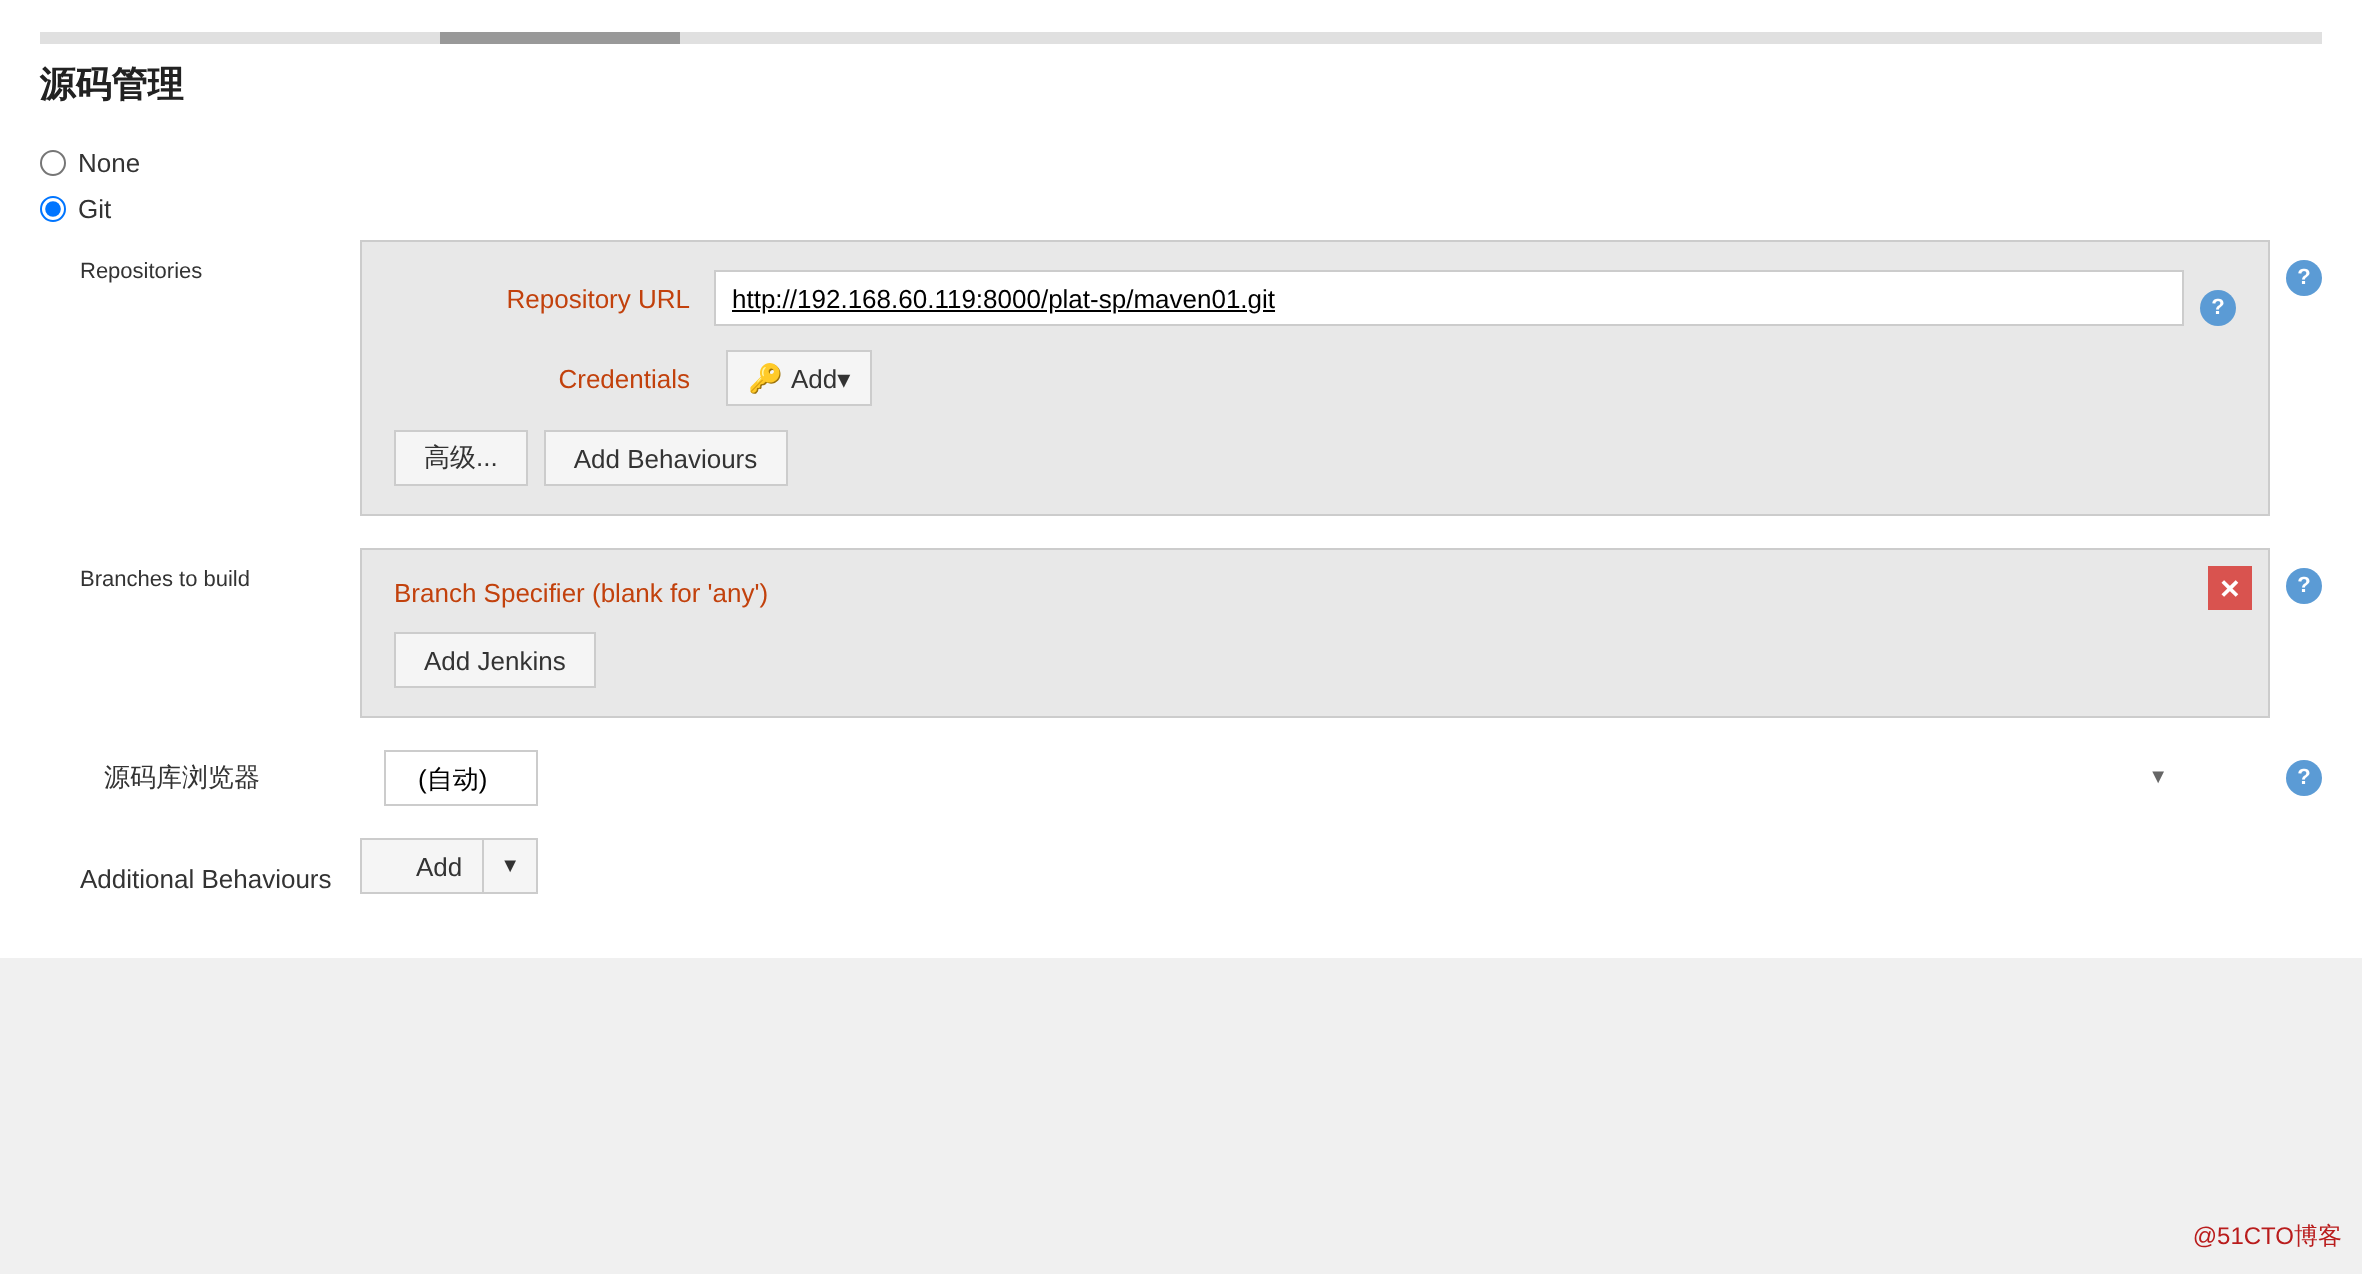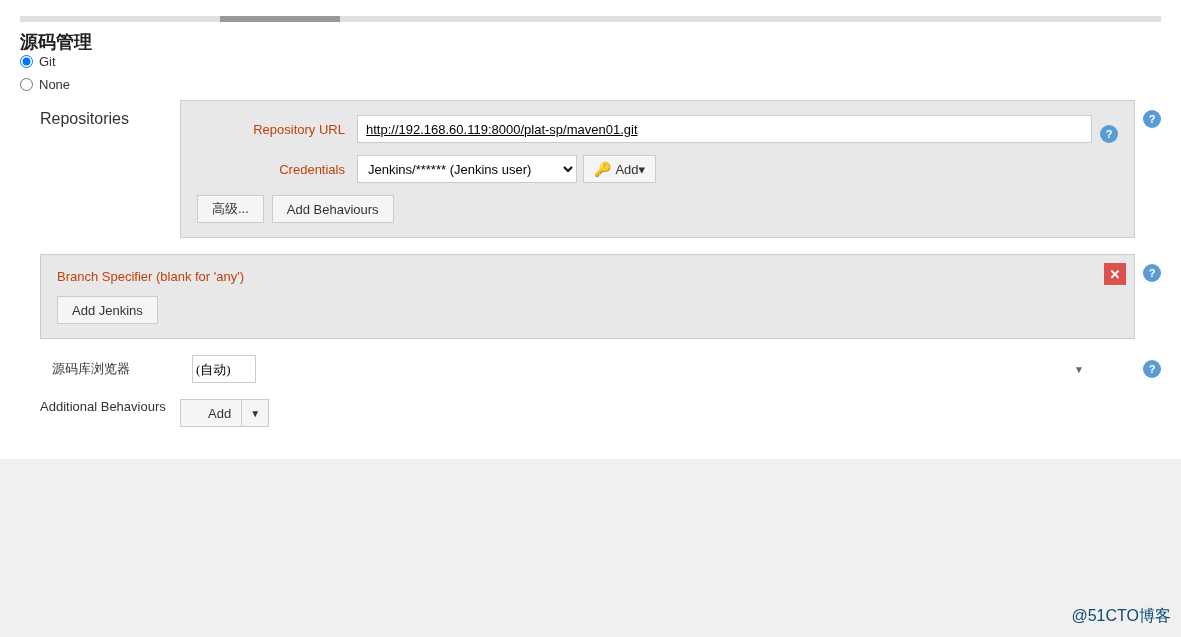--- a/index.html
+++ b/index.html
@@ -13,20 +13,21 @@
       overflow: hidden;
     }
     .page-container {
       background: #fff;
       padding: 16px 20px;
       width: 1181px;
     }
     .page-title {
       font-size: 18px;
       font-weight: bold;
+      margin-bottom: 20px;
       color: #222;
     }
     .radio-group {
       margin-bottom: 8px;
     }
     .radio-item {
       display: flex;
       align-items: center;
       gap: 6px;
       margin-bottom: 8px;
@@ -37,21 +38,21 @@
     }
     .section-row {
       display: flex;
       align-items: flex-start;
       margin-bottom: 16px;
       margin-left: 20px;
     }
     .section-label {
       min-width: 140px;
       padding-top: 10px;
-      font-size: 16px;
+      font-size: 11px;
       color: #333;
     }
     .section-content {
       flex: 1;
       background: #e8e8e8;
       border: 1px solid #ccc;
       padding: 14px 16px 14px 16px;
       position: relative;
     }
     .field-row {
@@ -178,47 +179,46 @@
     }
     .browser-select-wrapper {
       flex: 1;
       display: flex;
       align-items: center;
     }
     .browser-select {
       flex: 1;
       height: 28px;
       border: 1px solid #ccc;
-      padding: 2px 3px;
+      padding: 2px 16px;
       font-size: 13px;
       background: #fff;
       appearance: none;
       -webkit-appearance: none;
       padding-right: 24px;
-      font-family: Liberation Serif, serif;
     }
     .select-chevron-wrapper {
       position: relative;
       flex: 1;
       max-width: 900px;
     }
     .select-chevron-wrapper::after {
       content: '▼';
       position: absolute;
       right: 8px;
       top: 50%;
       transform: translateY(-50%);
       font-size: 10px;
       color: #666;
       pointer-events: none;
     }
     
     .behaviours-row {
       display: flex;
-      align-items: flex-start;
+      align-items: flex-end;
       margin-left: 20px;
       margin-bottom: 16px;
     }
     .behaviours-label {
       min-width: 140px;
       font-size: 13px;
       color: #333;
     }
     .add-dropdown-btn {
       display: flex;
@@ -240,22 +240,22 @@
       height: 100%;
       display: flex;
       align-items: center;
       font-size: 10px;
     }
     
     .watermark {
       position: fixed;
       bottom: 10px;
       right: 10px;
-      font-size: 16px;
-      color: #0c4a6e;
+      font-size: 12px;
+      color: #b91c1c;
     }
     
     .scroll-top-bar {
       width: 100%;
       height: 6px;
       background: #e0e0e0;
       margin-bottom: 8px;
     }
     .scroll-thumb {
       width: 120px;
@@ -270,65 +270,61 @@
 <div class="page-container">
 
   <div class="scroll-top-bar">
     <div class="scroll-thumb"></div>
   </div>
 
   <h1 class="page-title">源码管理</h1>
 
   <div class="radio-group">
     <div class="radio-item">
+      <input type="radio" name="scm" id="none-radio" style="">
+      <label for="none-radio">None</label>
+    </div>
+    <div class="radio-item">
       <input type="radio" name="scm" id="git-radio" checked="" style="">
       <label for="git-radio">Git</label>
-    </div>
-    <div class="radio-item">
-      <input type="radio" name="scm" id="none-radio" style="">
-      <label for="none-radio">None</label>
     </div>
   </div>
 
   <div class="section-row">
     <div class="section-label">Repositories</div>
     <div class="section-outer" style="flex:1; align-items:flex-start;">
       <div class="section-content" style="flex:1;">
 
         <div class="field-row">
           <div class="field-label">Repository URL</div>
           <input type="text" class="field-input" value="http://192.168.60.119:8000/plat-sp/maven01.git" style="">
           <div class="help-icon">?</div>
         </div>
 
         <div class="field-row">
           <div class="field-label">Credentials</div>
           <div class="credentials-row">
-            <div class="select-wrapper">
-              <select class="credentials-select">
-                <option>Jenkins/****** (Jenkins user)</option>
-              </select>
-            </div>
             <button class="add-btn">
               <span class="key-icon">🔑</span>
               <span>Add▾</span>
             </button>
           </div>
         </div>
 
         <div class="btn-right-area">
           <button class="action-btn">高级...</button>
           <button class="action-btn">Add Behaviours</button>
         </div>
       </div>
       <div class="help-icon" style="margin-left:8px;">?</div>
     </div>
   </div>
 
   <div class="section-row">
+    <div class="section-label">Branches to build</div>
     <div class="section-outer" style="flex:1; align-items:flex-start;">
       <div class="section-content" style="flex:1; position:relative;">
 
         <button class="red-x-btn">✕</button>
 
         <div class="field-row">
           <div class="field-label">Branch Specifier (blank for 'any')</div>
         </div>
 
         <div class="btn-right-area">

